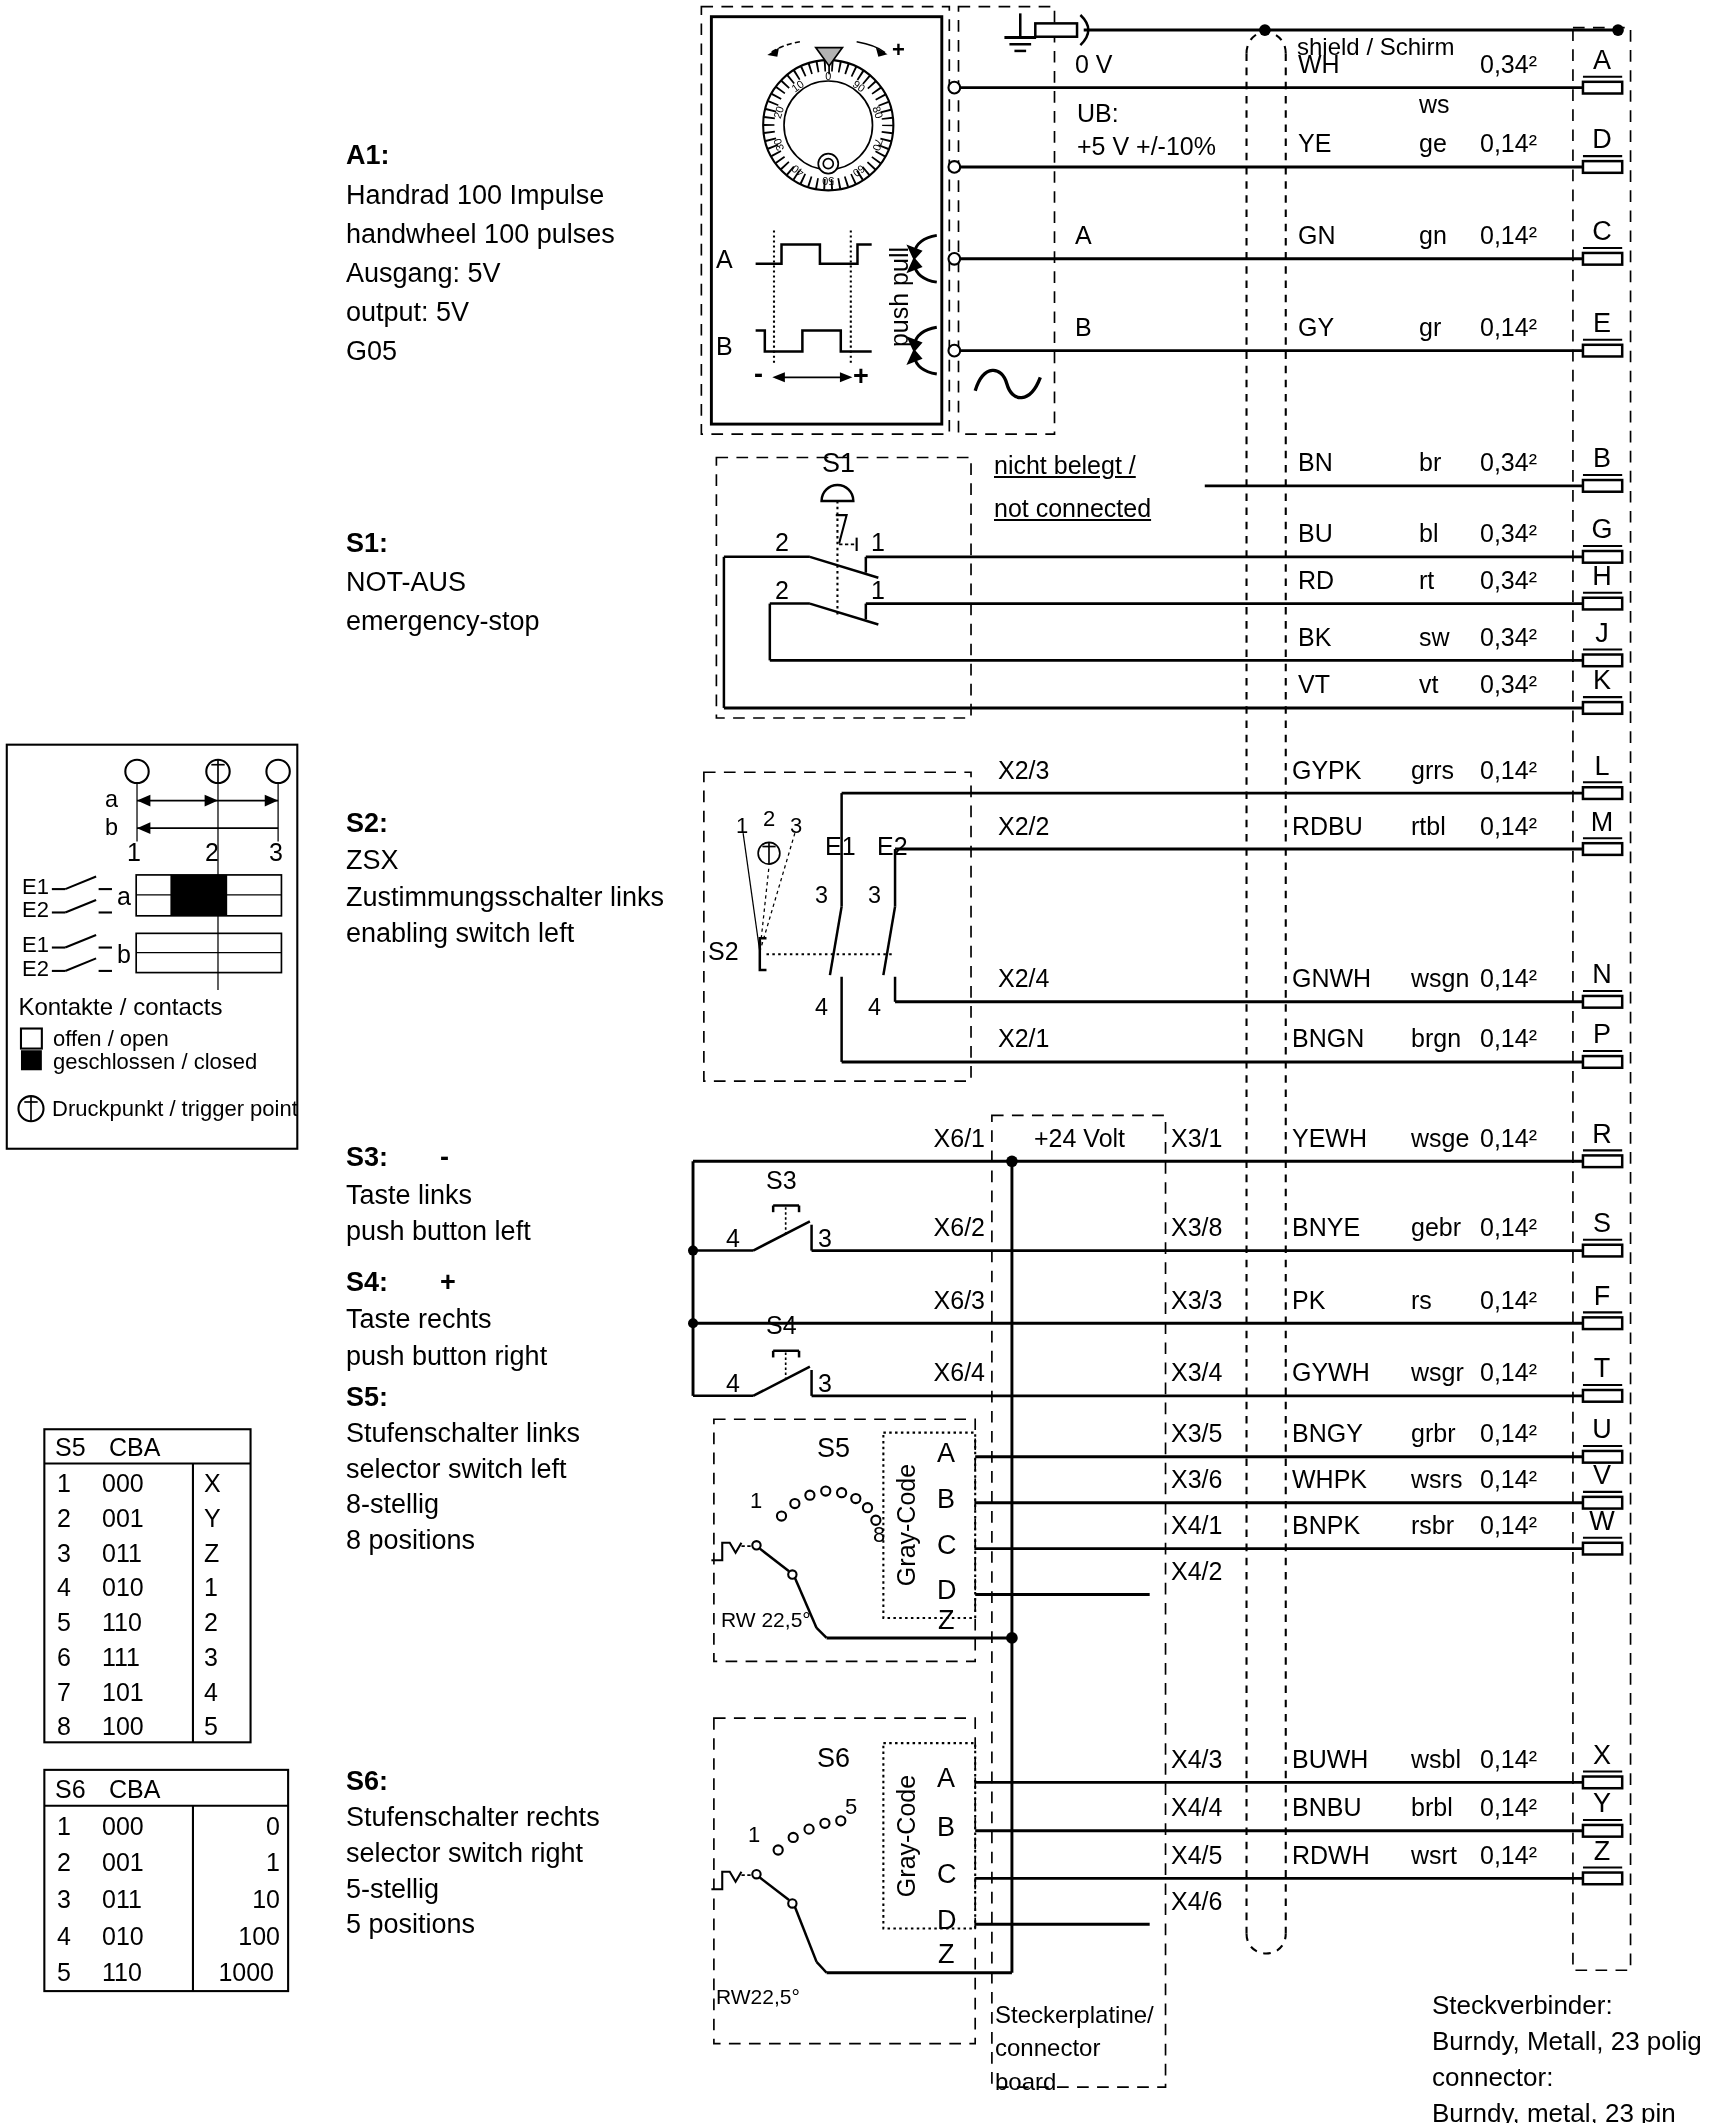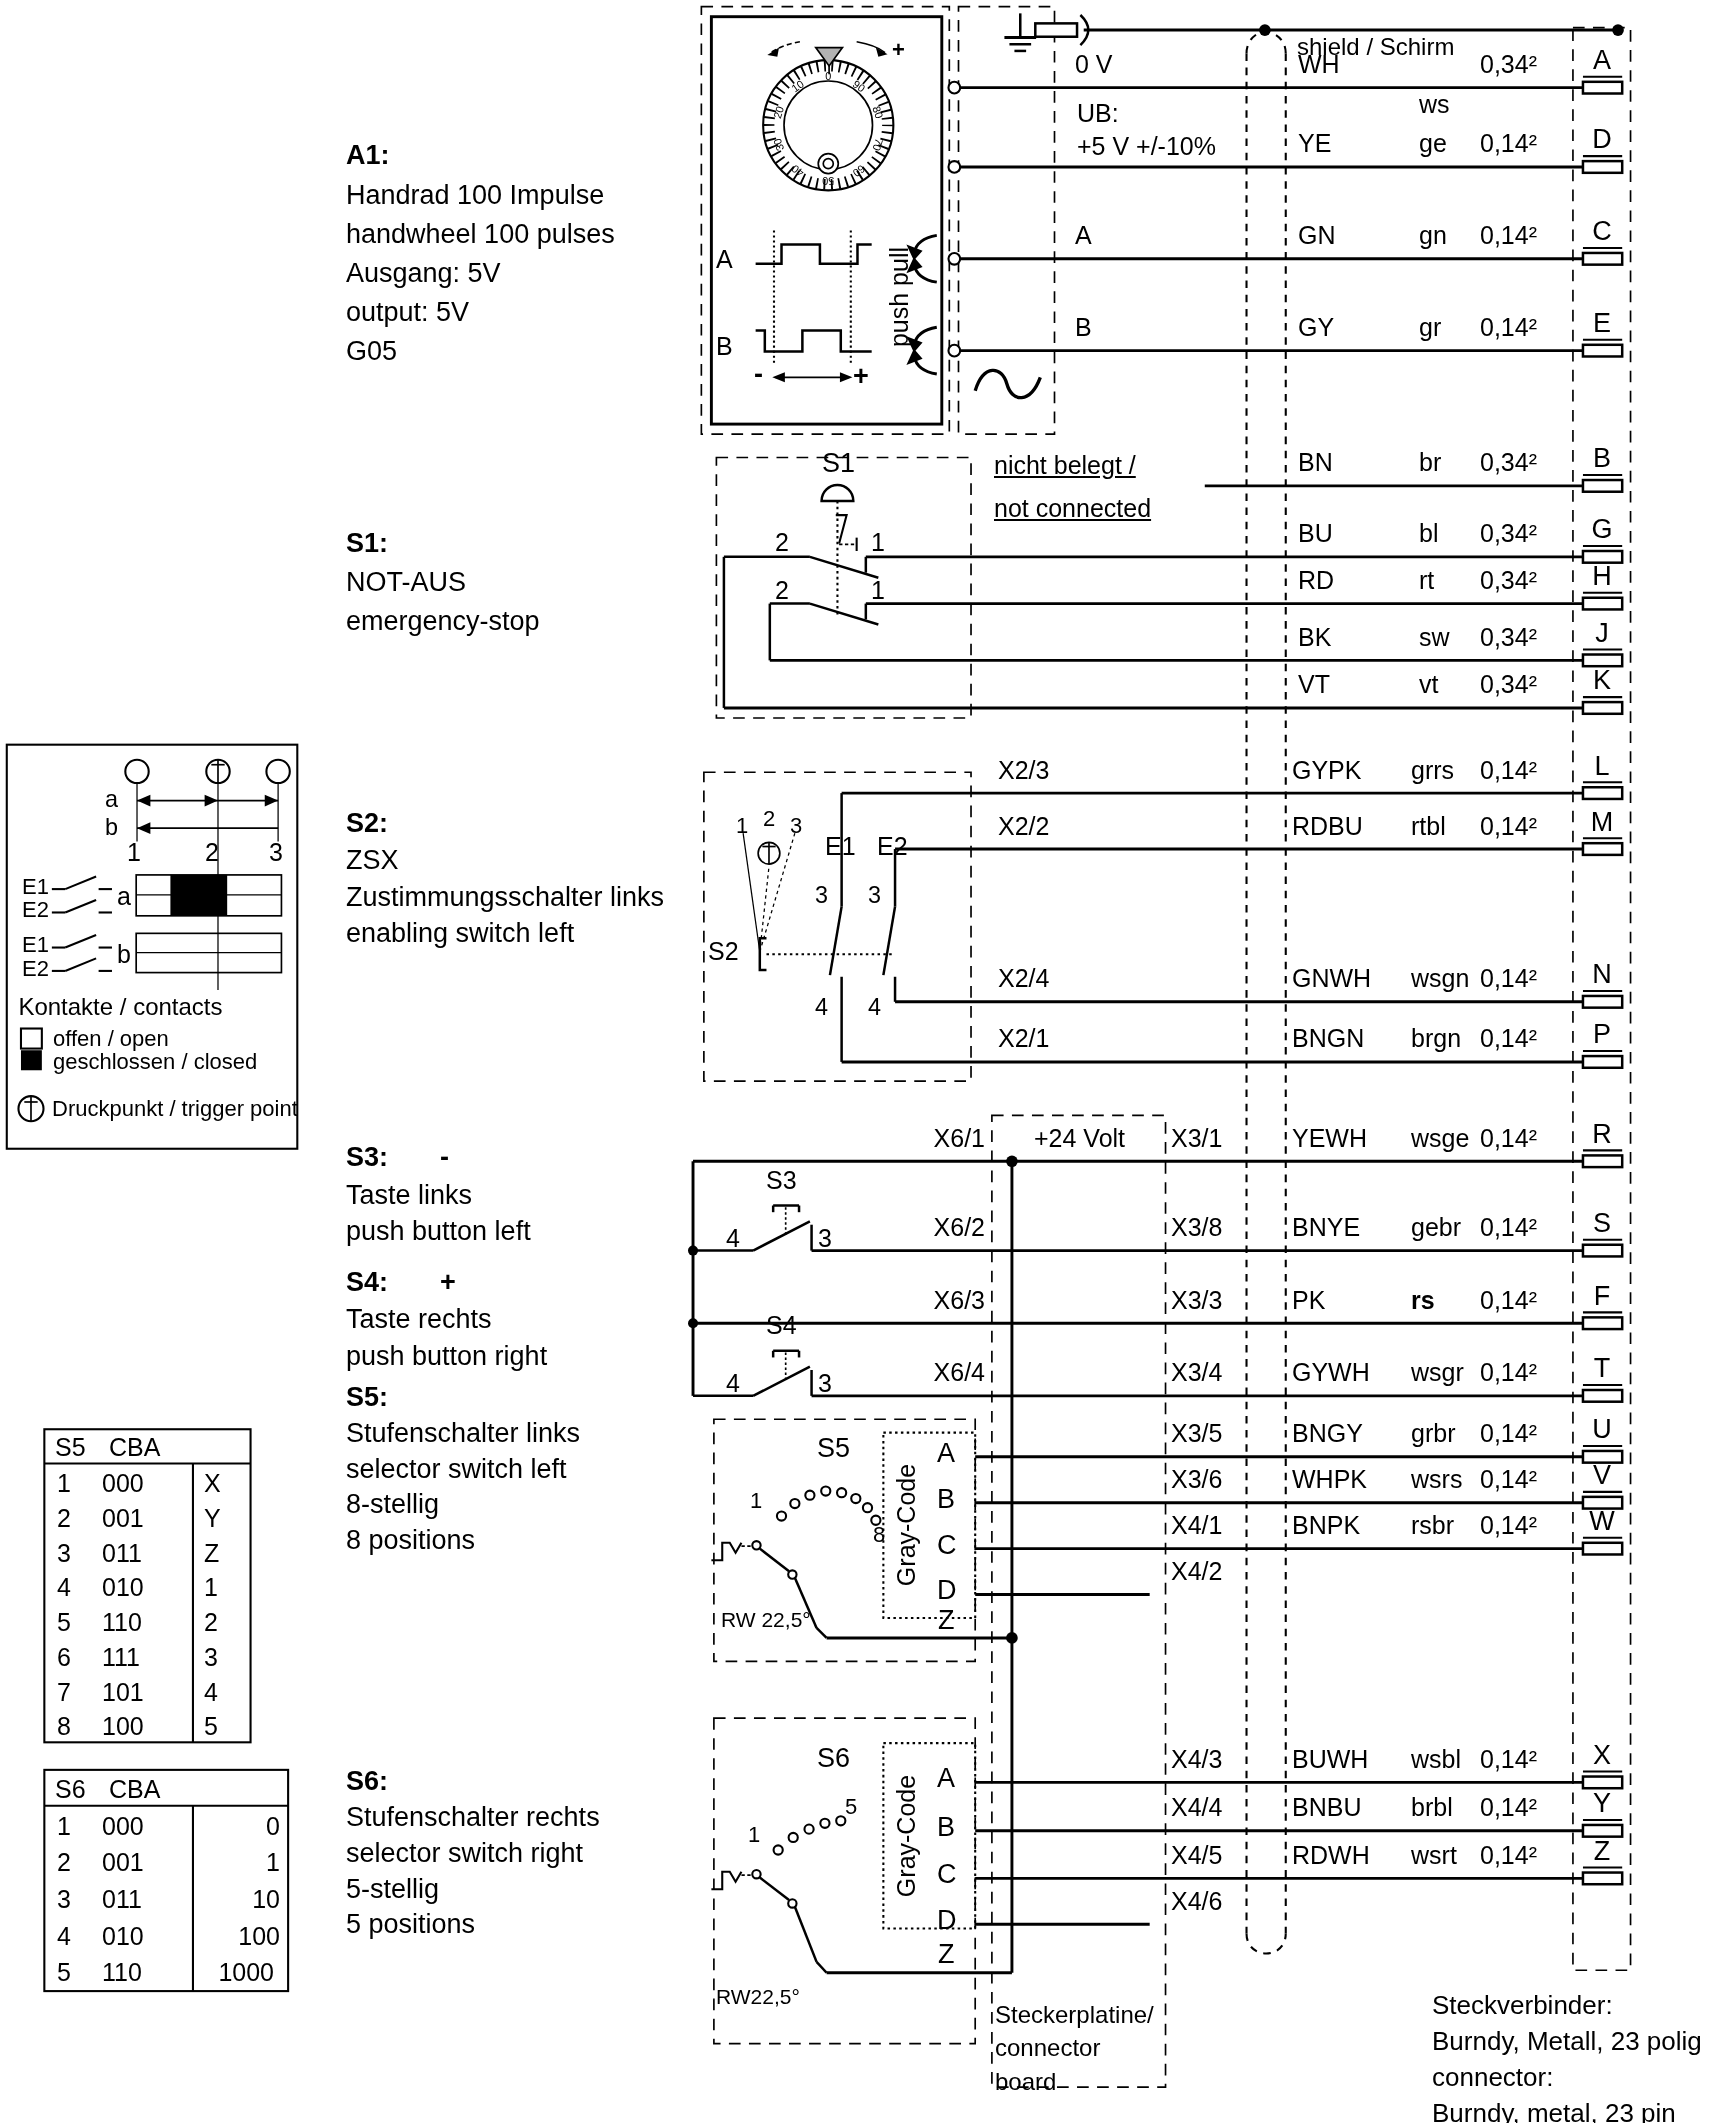--- a/index.html
+++ b/index.html
@@ -534,21 +534,21 @@
 <div class="t f30 r" style="left:881px;top:1213px;width:104px;">X6/2</div>
 <div class="t f30" style="left:1171px;top:1213px;">X3/8</div>
 <div class="t f30" style="left:1292px;top:1213px;">BNYE</div>
 <div class="t f30" style="left:1411px;top:1213px;">gebr</div>
 <div class="t f30" style="left:1480px;top:1213px;">0,14²</div>
 <div class="t f32 c" style="left:1581px;top:1208px;width:42px;">S</div>
 
 <div class="t f30 r" style="left:881px;top:1286px;width:104px;">X6/3</div>
 <div class="t f30" style="left:1171px;top:1286px;">X3/3</div>
 <div class="t f30" style="left:1292px;top:1286px;">PK</div>
-<div class="t f30" style="left:1411px;top:1286px;font-weight:bold;">rs</div>
+<div class="t f30" style="left:1411px;top:1286px;">rs</div>
 <div class="t f30" style="left:1480px;top:1286px;">0,14²</div>
 <div class="t f32 c" style="left:1581px;top:1281px;width:42px;">F</div>
 
 <div class="t f30 r" style="left:881px;top:1358px;width:104px;">X6/4</div>
 <div class="t f30" style="left:1171px;top:1358px;">X3/4</div>
 <div class="t f30" style="left:1292px;top:1358px;">GYWH</div>
 <div class="t f30" style="left:1411px;top:1358px;">wsgr</div>
 <div class="t f30" style="left:1480px;top:1358px;">0,14²</div>
 <div class="t f32 c" style="left:1581px;top:1353px;width:42px;">T</div>
 

